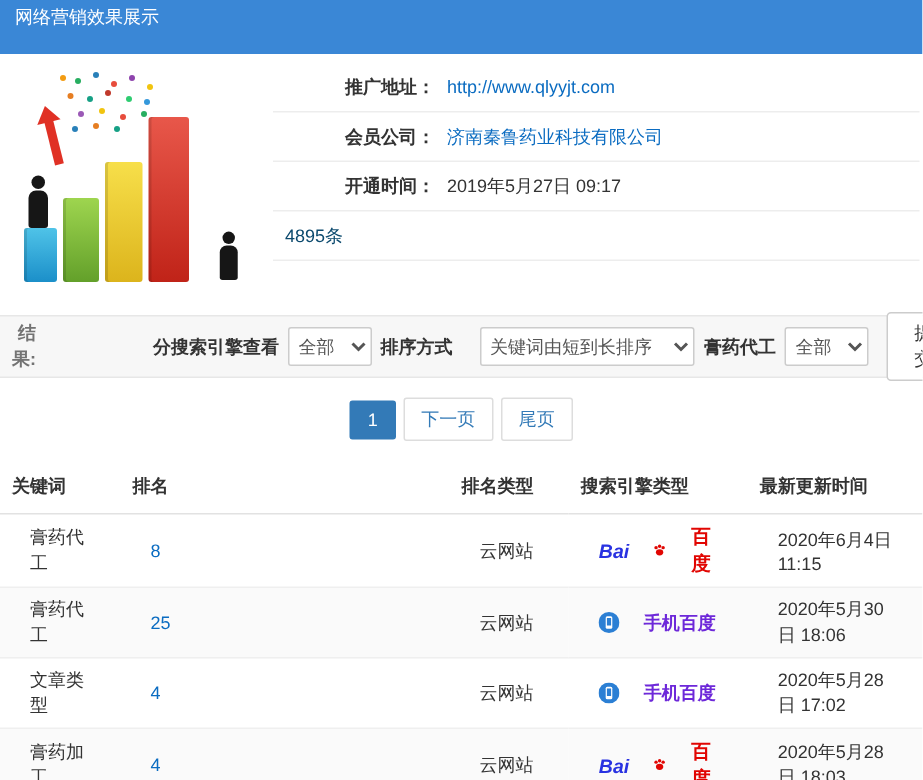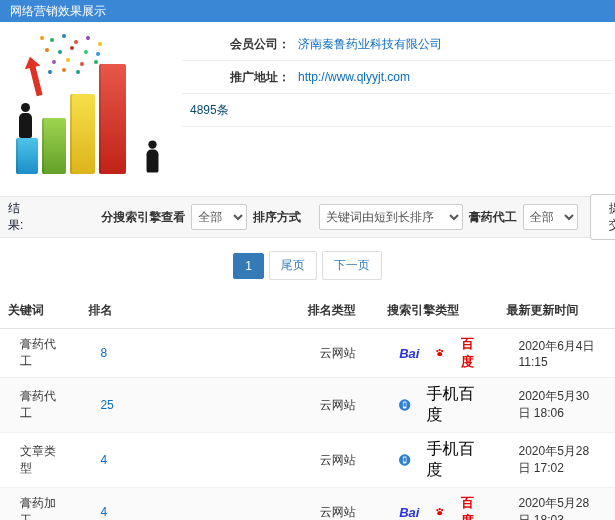--- a/index.html
+++ b/index.html
@@ -5,21 +5,21 @@
   * { box-sizing: border-box; }
   html,body { margin:0; padding:0; }
   body {
     width:615px; height:520px; overflow:hidden;
     font-family:"Liberation Sans","DejaVu Sans",sans-serif;
     font-size:12px; color:#333; background:#fff;
   }
   
   .topbar {
     background:#3a87d6; color:#fff; padding:4px 10px;
-    font-size:12px; height:22px; line-height:14px;
+    font-size:12px; height:36px; line-height:14px;
   }
   
   .info-section { display:flex; padding:6px 0 4px 6px; height:158px; }
   .illustration { position:relative; flex:0 0 172px; height:150px; overflow:hidden; }
   .bar { position:absolute; bottom:4px; border-radius:2px; box-shadow:2px 0 0 rgba(0,0,0,.12) inset; }
   .bar.b1 { left:10px; width:22px; height:36px; background:linear-gradient(#4fc3e8,#1b8fc9); }
   .bar.b2 { left:36px; width:24px; height:56px; background:linear-gradient(#9ed54f,#63a02a); }
   .bar.b3 { left:64px; width:25px; height:80px; background:linear-gradient(#f7df4a,#dcb41c); }
   .bar.b4 { left:93px; width:27px; height:110px; background:linear-gradient(#e8574a,#c02318); }
   .person { position:absolute; }
@@ -41,21 +41,21 @@
     22px 32px 0 #e67e22, 36px 34px 0 #16a085; }
   .info-table { flex:1; margin-left:4px; margin-right:2px; }
   .info-row { display:flex; align-items:center; height:33px; border-bottom:1px solid #ededed; }
   .info-label { width:108px; text-align:right; font-weight:bold; color:#333; flex:0 0 108px; }
   .info-value { margin-left:8px; }
   a.link, .link { color:#0b6cc1; text-decoration:none; cursor:pointer; }
   .highlight { color:#0c4a6e; }
   
   .filter-bar { background:#f7f7f7; border-top:1px solid #e7e7e7; border-bottom:1px solid #e7e7e7;
     display:flex; align-items:center; padding:7px 8px; margin-top:16px; height:42px; }
-  .result-label { font-weight:normal; color:#0f172a; }
+  .result-label { font-weight:bold; color:#737373;text-align:right; }
   .filters { display:flex; align-items:center; gap:6px; margin-left:78px; }
   .filters label { font-weight:bold; color:#333; white-space:nowrap; }
   .filters select { font-family:inherit; font-size:12px; padding:4px 2px; border:1px solid #ccc;
     background:#fff; color:#555; border-radius:2px; }
   .sel-small { width:58px; }
   .sel-wide { width:150px;margin-left:12px; }
   .submit-btn { font-family:inherit; font-size:12px; padding:5px 12px; background:#fff;
     border:1px solid #ccc; border-radius:3px; color:#333; cursor:pointer; margin-left:6px; }
   
   .pagination { display:flex; justify-content:center; align-items:center; gap:5px; margin:13px 0; }
@@ -66,21 +66,21 @@
   table.results { width:100%; border-collapse:collapse; }
   table.results th { text-align:left; font-weight:bold; color:#333; padding:9px 8px;
     border-bottom:1px solid #e2e2e2; font-size:12px; }
   table.results td { padding:6px 20px; border-bottom:1px solid #efefef; font-size:12px;
     height:27px; vertical-align:middle; }
   table.results tbody tr:nth-child(even) { background:#fafafa; }
   .rank-link { color:#0b6cc1; text-decoration:none; cursor:pointer; }
   .engine { display:flex; align-items:center; gap:16px; }
   .bai { color:#2932e1; font-weight:bold; font-style:italic; font-size:13px; }
   .du { color:#e10602; font-weight:bold; font-size:13px; }
-  .mobile-label { color:#000000; font-size:16px; }
+  .mobile-label { color:#6d28d9; font-size:12px;font-weight:bold; }
 </style>
 </head>
 <body>
 
 <div class="topbar">
   <span>网络营销效果展示</span>
 </div>
 
 <div class="info-section">
   <div class="illustration">
@@ -94,26 +94,30 @@
       <div class="head"></div>
         <div class="torso"></div>
     </div>
     <div class="person p2">
       <div class="head"></div>
         <div class="torso"></div>
     </div>
   </div>
   <div class="info-table">
     <div class="info-row">
+      <span class="info-label">推广地址：</span>
+      <a class="info-value link">http://www.qlyyjt.com</a>
+    </div>
+    <div class="info-row">
       <span class="info-label">会员公司：</span>
       <a class="info-value link">济南秦鲁药业科技有限公司</a>
     </div>
     <div class="info-row">
-      <span class="info-label">推广地址：</span>
-      <a class="info-value link">http://www.qlyyjt.com</a>
+      <span class="info-label">开通时间：</span>
+      <span class="info-value">2019年5月27日 09:17</span>
     </div>
     <div class="info-row">
       <span class="info-value highlight">4895条</span>
     </div>
   </div>
 </div>
 
 <div class="filter-bar">
   <span class="result-label">结果:</span>
   <div class="filters">
@@ -128,22 +132,22 @@
     <label>膏药代工</label>
     <select class="sel-small">
       <option>全部</option>
     </select>
     <button class="submit-btn">提交</button>
   </div>
 </div>
 
 <div class="pagination">
   <span class="page-btn active">1</span>
+  <span class="page-btn">下一页</span>
   <span class="page-btn">尾页</span>
-  <span class="page-btn">下一页</span>
 </div>
 
 <table class="results">
   <colgroup>
     <col style="width:85px">
       <col style="width:246px">
       <col style="width:84px">
     <col style="width:76px">
       <col style="width:124px">
   </colgroup>

